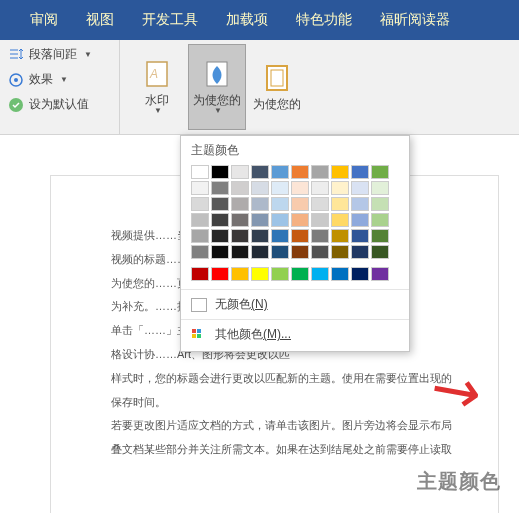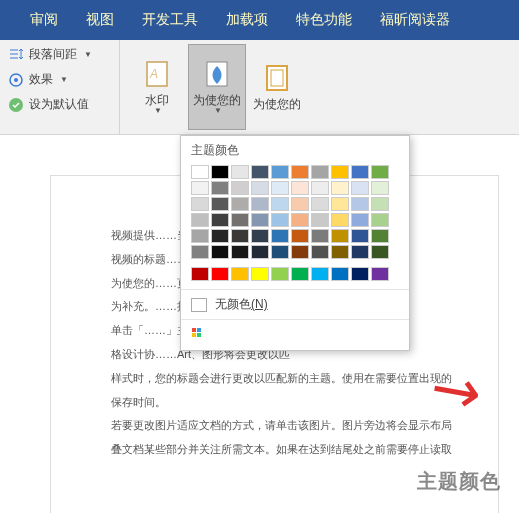--- a/index.html
+++ b/index.html
@@ -209,17 +209,18 @@
   </div>
   <div class="menu-item">
     <span class="icon-sm">
       <svg width="16" height="14">
           <rect x="1" y="1" width="4" height="4" fill="#e74c3c"></rect>
           <rect x="6" y="1" width="4" height="4" fill="#3498db"></rect>
           <rect x="1" y="6" width="4" height="4" fill="#f1c40f"></rect>
           <rect x="6" y="6" width="4" height="4" fill="#2ecc71"></rect>
         </svg>
     </span>
+    <span><span>其他颜色</span><span class="u">(M)...</span></span>
   </div>
 </div>
 
 <div class="arrow-red">↘</div>
 <div class="watermark">主题颜色</div>
 
 </body></html>

